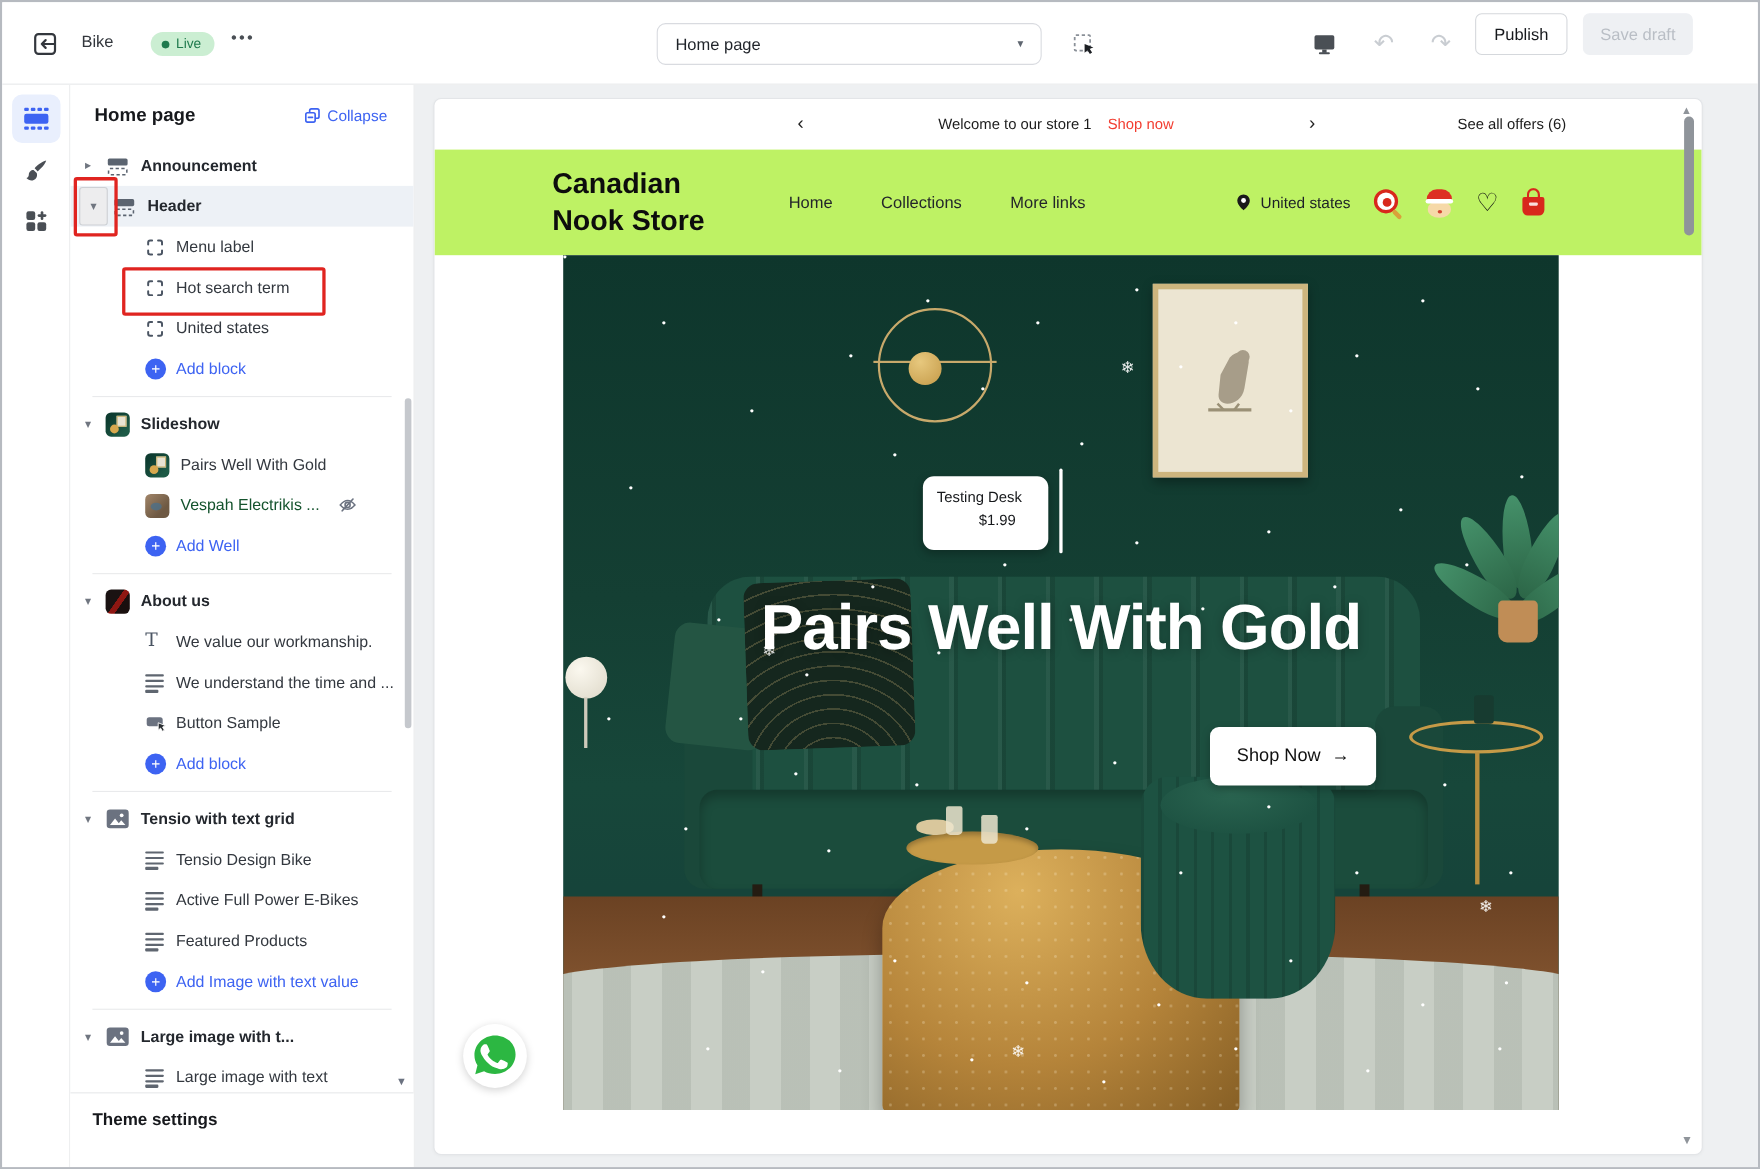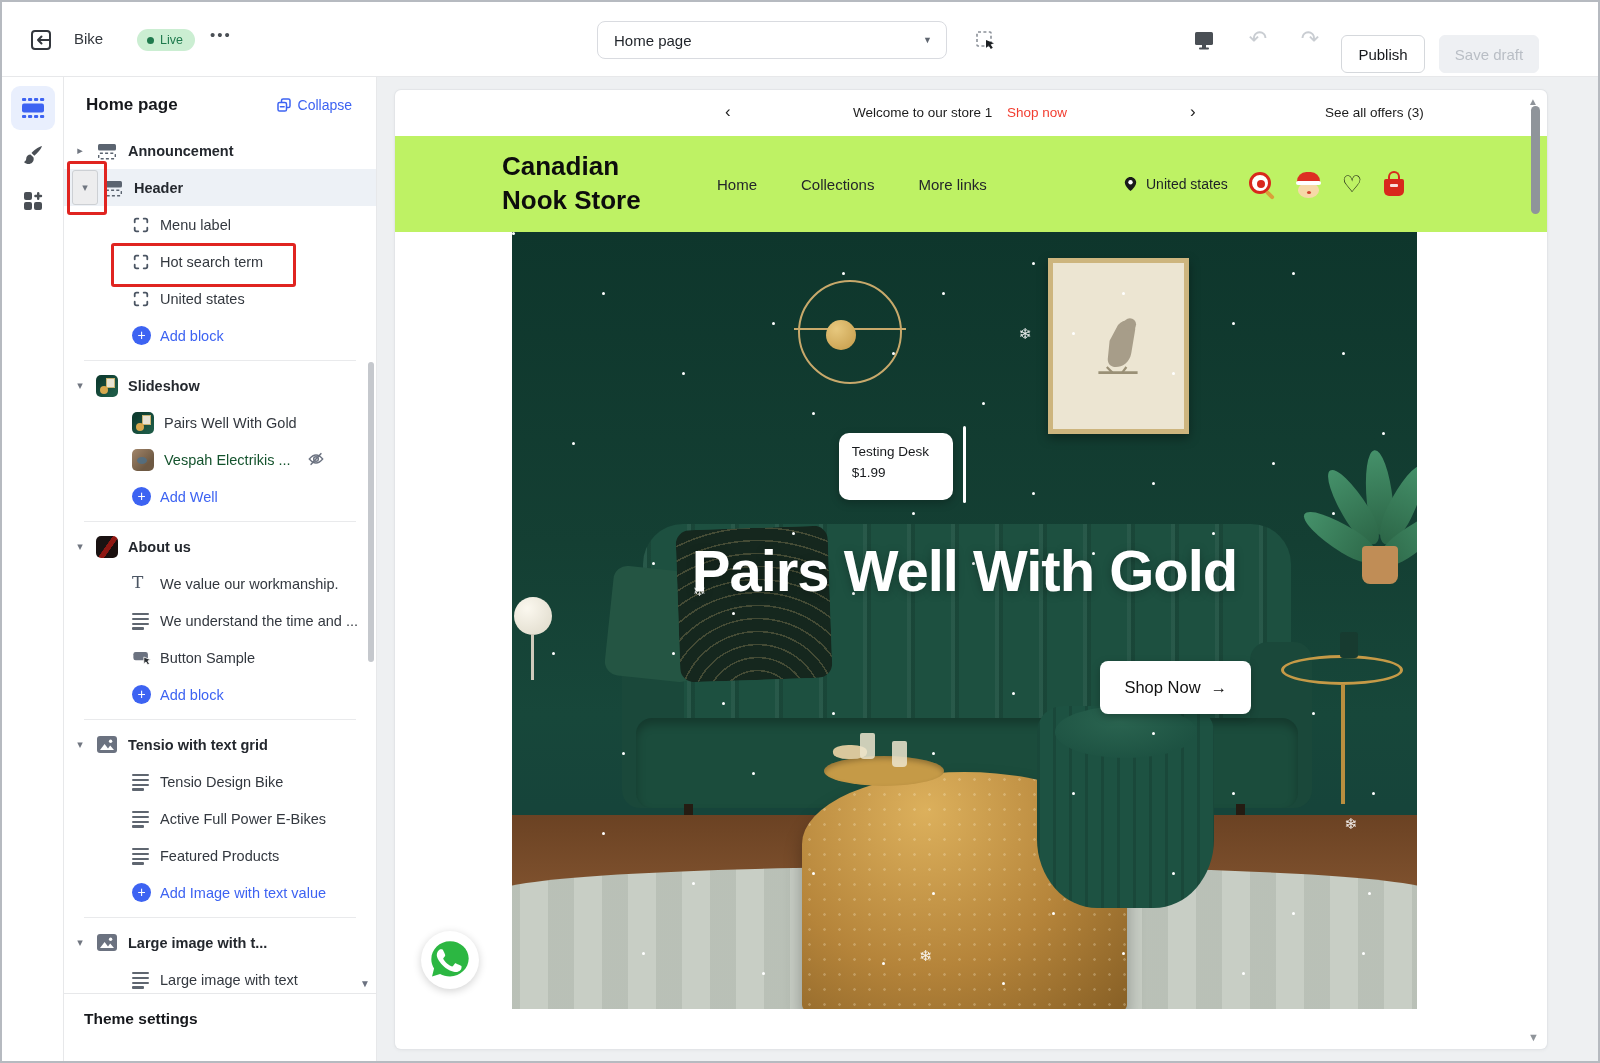--- a/index.html
+++ b/index.html
@@ -20,21 +20,21 @@
   .dots-menu { position:absolute; left:208px; top:24px; font-size:15px; letter-spacing:2px; color:#4a4f55; cursor:pointer; }
   .page-select { position:absolute; left:595px; top:19px; width:350px; height:38px;
     border:1px solid #d9dbe0; border-radius:8px; background:#fff; display:flex; align-items:center;
     padding:0 14px 0 16px; font-size:15px; color:#1f2329; cursor:pointer; }
   .page-select .sel-caret { margin-left:auto; font-size:9px; color:#5f6670; }
   .inspect-btn { position:absolute; left:972px; top:27px; width:24px; height:24px; cursor:pointer; }
   .tb-icon { position:absolute; top:26px; width:24px; height:24px; }
   .i-monitor { left:1190px; cursor:pointer; }
   .i-undo { left:1244px; font-size:22px; color:#c9cdd2; line-height:22px; text-align:center; }
   .i-redo { left:1296px; font-size:22px; color:#c9cdd2; line-height:22px; text-align:center; }
-  .btn { position:absolute; top:33px; height:38px; border-radius:6px; font-size:15px;
+  .btn { position:absolute; top:10px; height:38px; border-radius:6px; font-size:15px;
     display:flex; align-items:center; justify-content:center; cursor:pointer; }
   .btn-publish { left:1339px; width:84px; background:#fff; border:1px solid #d5d8dc; color:#16181c; }
   .btn-save { left:1437px; width:100px; background:#eef0f3; border:1px solid #eef0f3; color:#b9bec5; }
 
   
   .rail { position:absolute; left:0; top:75px; bottom:0; width:62px; background:#fff;
     border-right:1px solid #e7e8ea; z-index:10; }
   .rail-item { position:absolute; left:9px; width:44px; height:44px; border-radius:9px;
     display:flex; align-items:center; justify-content:center; cursor:pointer; }
   .rail-item.active { background:#e9effd; }
@@ -198,21 +198,21 @@
     860px 560px #fff,90px 600px #fff,180px 650px #fff,300px 640px #fff,420px 660px #fff,540px 680px #fff,
     660px 640px #fff,780px 680px #fff,856px 660px #fff,130px 720px #fff,250px 740px #fff,370px 730px #fff,
     490px 750px #fff,610px 720px #fff,730px 740px #fff,850px 720px #fff; }
   .flake { position:absolute; color:#fff; font-size:15px; opacity:.9; }
   .fk1{left:20%;top:45%} .fk2{left:92%;top:75%} .fk3{left:45%;top:92%} .fk4{left:56%;top:12%}
   .hero-title { position:absolute; left:0; right:0; top:39.3%; text-align:center; color:#fff;
     font-size:58px; font-weight:700; letter-spacing:-1px; text-shadow:0 2px 10px rgba(0,0,0,.25); z-index:6; }
   .prod-card { position:absolute; left:36.1%; top:25.9%; width:114px; height:67px; background:#fff;
     border-radius:10px; padding:11px 0 0 13px; z-index:6; cursor:pointer; box-shadow:0 3px 8px rgba(0,0,0,.25); }
   .prod-name { font-size:13.5px; color:#17191c; }
-  .prod-price { font-size:13.5px; color:#17191c; margin-top:6px; }
+  .prod-price { font-size:13.5px; color:#17191c; margin-top:6px;margin-left:38px; }
   .card-line { position:absolute; left:49.8%; top:25%; width:3.5px; height:77px; background:#fff; border-radius:2px; z-index:6; }
   .cta { position:absolute; left:65%; top:55.2%; width:151px; height:53px; background:#fff; border-radius:8px;
     display:flex; align-items:center; justify-content:center; gap:10px; font-size:16.5px; color:#111;
     z-index:6; cursor:pointer; box-shadow:0 3px 8px rgba(0,0,0,.25); }
 
   
   .pv-scroll-up { position:absolute; right:9px; top:6px; font-size:10px; color:#8f949a; }
   .pv-thumb { position:absolute; right:7px; top:16px; width:9px; height:108px; background:#8f949a; border-radius:5px; }
   .pv-scroll-down { position:absolute; right:8px; bottom:6px; font-size:11px; color:#8f949a; }
 
@@ -527,21 +527,21 @@
   </div>
 
   <div class="main">
     <div class="preview">
 
       <div class="announce">
         <span class="chev chev-l">‹</span>
         <span class="a-msg">Welcome to our store 1</span>
         <span class="a-link">Shop now</span>
         <span class="chev chev-r">›</span>
-        <span class="a-offers">See all offers (3)</span>
+        <span class="a-offers">See all offers (6)</span>
       </div>
 
       <div class="store-head">
         <div class="logo">
           <div>Canadian</div>
           <div>Nook Store</div>
         </div>
         <div class="nav">
           <span>Home</span>
           <span>Collections</span>

